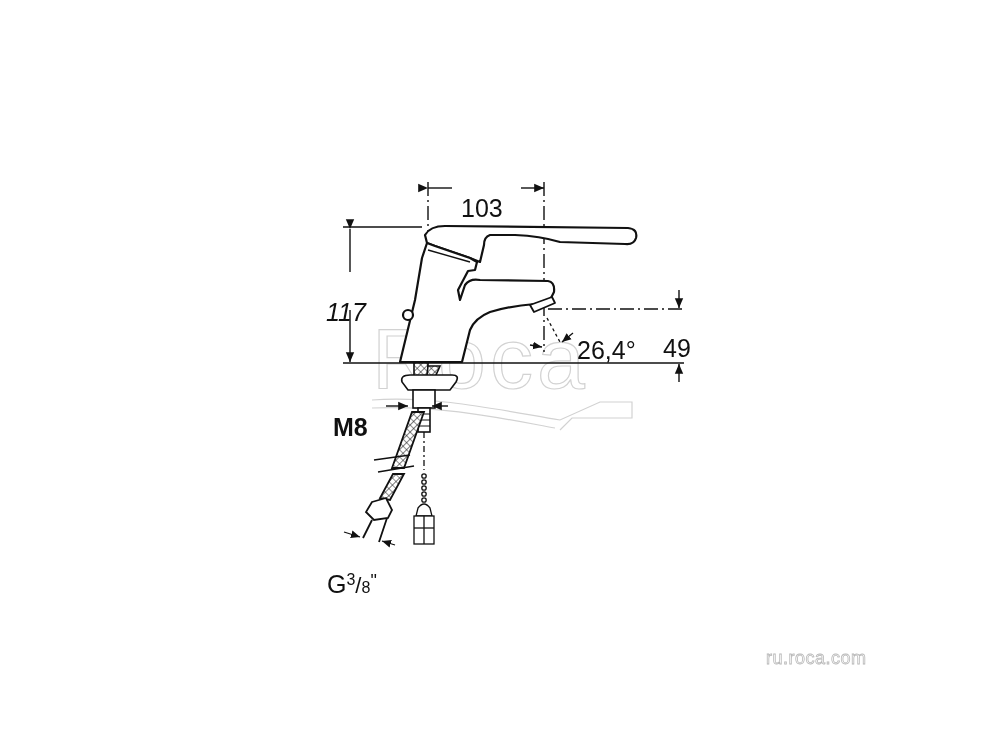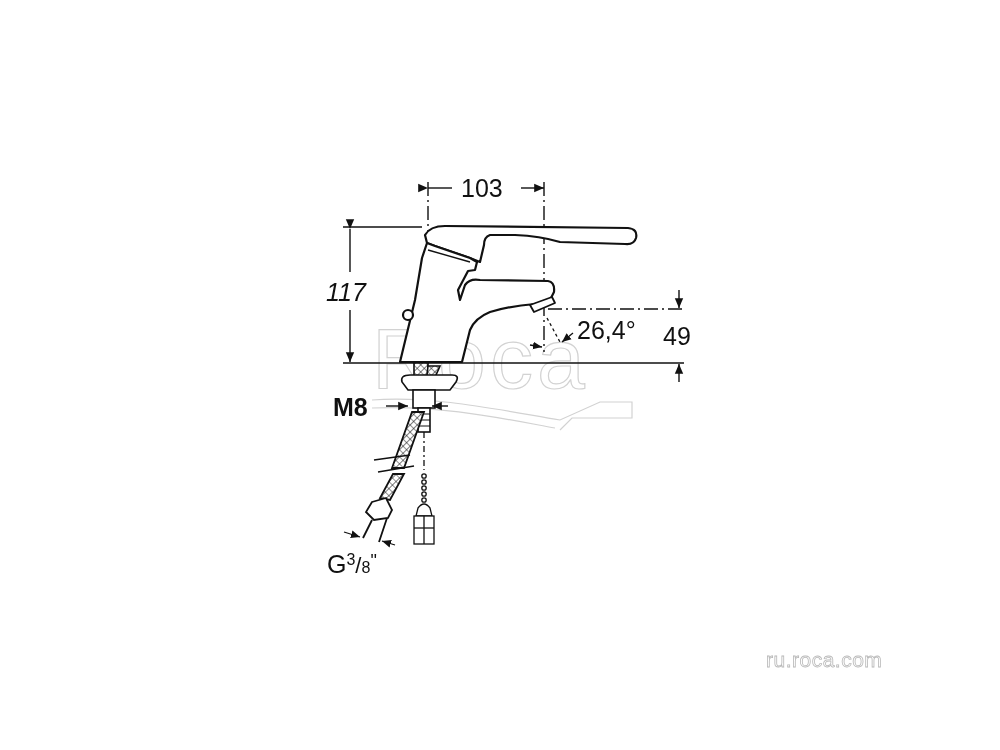--- a/index.html
+++ b/index.html
@@ -1,19 +1,19 @@
 <!DOCTYPE html>
 <html><head>
 <meta charset="utf-8">
 <style>
   html, body { margin: 0; padding: 0; background: #ffffff; }
   body { width: 1000px; height: 750px; position: relative; overflow: hidden; font-family: "Liberation Sans", sans-serif; }
   #drawing { position: absolute; left: 0; top: 0; width: 1000px; height: 750px; }
-  .dim-label { position: absolute; color: #111; font-family: "Liberation Sans", sans-serif; font-size: 25px; line-height: 1; white-space: nowrap; }
-  .watermark-url { position: absolute; left: 766px; top: 648px; font-family: "Liberation Sans", sans-serif; font-size: 21px; color: #ffffff; -webkit-text-stroke: 0.8px #b8b8b8; letter-spacing: 0.5px; }
+  .dim-label { position: absolute; color: #111; font-family: "Liberation Sans", sans-serif; font-size: 25px; line-height: 1; white-space: nowrap; margin-top: 20px; }
+  .watermark-url { position: absolute; left: 766px; top: 648px; font-family: "Liberation Sans", sans-serif; font-size: 18px; color: #ffffff; -webkit-text-stroke: 0.8px #b8b8b8; letter-spacing: 0.5px; }
   .frac { font-size: 16px; position: relative; }
   .frac-sup { top: -8px; }
 </style>
 </head>
 <body>
 
 <svg id="drawing" viewBox="0 0 1000 750" xmlns="http://www.w3.org/2000/svg">
   <defs>
     <pattern id="mesh" width="5" height="5" patternUnits="userSpaceOnUse" patternTransform="rotate(45)">
       <rect width="5" height="5" fill="#fff"></rect>
@@ -111,19 +111,19 @@
     <path d="M418 508 Q424 500 430 508 L432 516 L416 516 Z"></path>
     <rect x="414" y="516" width="20" height="28"></rect>
     <line x1="424" y1="516" x2="424" y2="544"></line>
     <line x1="414" y1="528" x2="434" y2="528"></line>
   </g>
 </svg>
 
 <div class="dim-label" style="left:461px; top:176px;">103</div>
 <div class="dim-label" style="left:326px; top:280px;font-style:italic;">117</div>
 <div class="dim-label" style="left:577px; top:318px;">26,4°</div>
-<div class="dim-label" style="left:663px; top:324px;">49</div>
+<div class="dim-label" style="left:663px; top:316px;">49</div>
 <div class="dim-label" style="left:333px; top:395px;font-weight:bold;">M8</div>
 <div class="dim-label" style="left:327px; top:552px;">
   <span>G</span><span class="frac frac-sup">3</span><span style="font-size:22px;">/</span><span class="frac">8</span><span style="font-size:18px; position:relative; top:-6px;">"</span>
 </div>
 
 <div class="watermark-url">ru.roca.com</div>
 
 </body></html>

